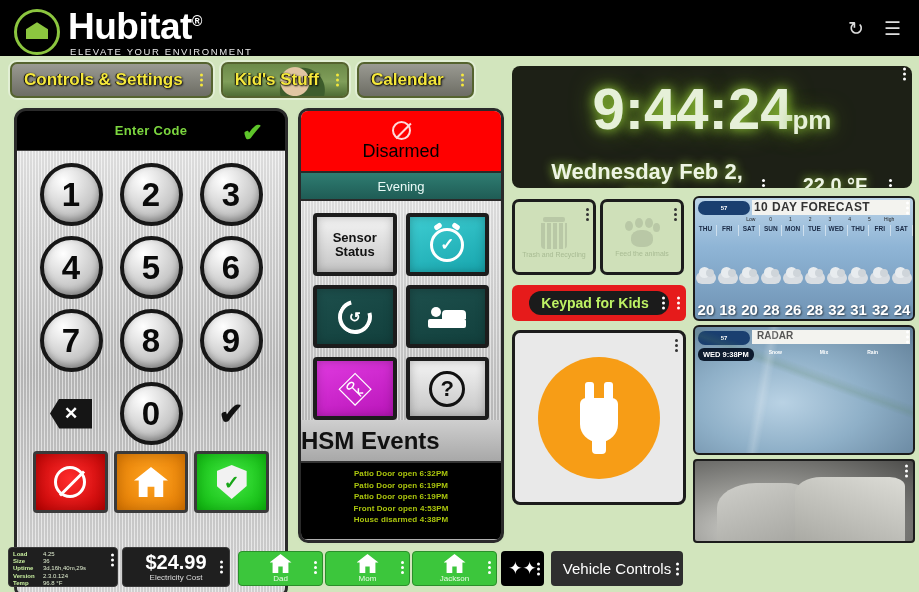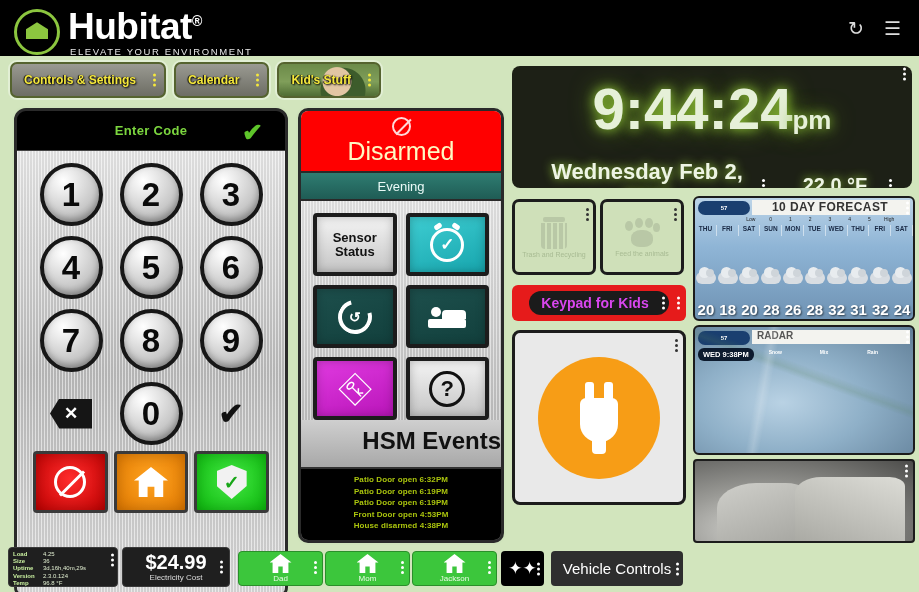--- a/index.html
+++ b/index.html
@@ -49,21 +49,21 @@
   }
   .tab {
     height: 36px; border-radius: 7px; border: 2px solid #55632f;
     display: flex; align-items: center; justify-content: center;
     position: relative; padding: 0 28px 0 12px;
     background: linear-gradient(180deg,#9a9a92,#6d6d64);
     box-shadow: 0 0 0 2px #e2efd5;
     cursor: pointer;
   }
   .tab-label {
-    font-size: 12px; font-weight: bold; color: #f5e83c;
+    font-size: 17px; font-weight: bold; color: #f5e83c;
     text-shadow: 1px 1px 2px #000, -1px 0 1px #000;
     white-space: nowrap;
   }
   .tab.photo { background-image: linear-gradient(180deg,#5d7a3e,#7d9a59); }
   .tab.photo:before{
     content:""; position:absolute; inset:0; border-radius:5px;
     background:
       radial-gradient(circle at 58% 55%, #e8c9a8 14px, transparent 15px),
       radial-gradient(circle at 64% 82%, #3b5a2a 22px, transparent 23px),
       linear-gradient(180deg,#6d8b4a 0%, #81a05b 55%, #4e6b33 100%);
@@ -169,21 +169,21 @@
     cursor: pointer;
   }
   .hsm-status .ring {
     width: 19px; height: 19px; border-radius: 50%; border: 2px solid #ffd9d9;
     position: relative; margin-bottom: 1px;
   }
   .hsm-status .ring:after {
     content:""; position:absolute; left:-1px; top:7.5px; width:21px; height:2px;
     background:#ffd9d9; transform: rotate(-45deg);
   }
-  .hsm-status .txt { font-size: 25px; color: #fef9c3; font-weight: 500; }
+  .hsm-status .txt { font-size: 18px; color: #000000; font-weight: 500; }
   .hsm-mode {
     height: 28px; background: linear-gradient(180deg,#2f7d72,#1f5c55);
     display:flex; align-items:center; justify-content:center;
     border-bottom: 2px solid #2a2a2a; cursor: pointer;
   }
   .hsm-mode .txt { font-size: 13px; color: #eafaf7; }
   .hsm-grid {
     padding: 12px 12px 0; display: grid; grid-template-columns: 1fr 1fr;
     gap: 9px;
     background:
@@ -229,22 +229,22 @@
     position:absolute; left:3px; bottom:11px; width:10px; height:10px;
     background:#fff; border-radius:50%;
   }
   .g-key { font-size: 34px; color: #fff; line-height: 1; transform: rotate(-45deg); }
   .g-quest {
     width: 36px; height: 36px; border-radius: 50%; border: 3px solid #111;
     display:flex; align-items:center; justify-content:center;
     font-size: 22px; font-weight: bold; color: #111;
   }
   .hsm-events-title {
-    text-align:right; font-size: 24px; font-weight: bold; color: #111;
-    padding: 7px 0 12px;
+    text-align:left; font-size: 24px; font-weight: bold; color: #111;
+    padding: 7px 0 6px;
     background: linear-gradient(180deg,#cfcfcf,#a8a8a8);
   }
   .hsm-log {
     background: #000; height: 78px; padding: 5px 6px 0;
     border-top: 2px solid #333;
   }
   .hsm-log div {
     font-size: 8px; font-weight: bold; color: #aac40d; text-align: center;
     line-height: 11.5px; letter-spacing: .1px;
   }
@@ -301,21 +301,21 @@
   
   .kfk {
     position:absolute; left:512px; top:285px; width:174px; height:36px;
     background:#e61b1b; border-radius:6px; display:flex; align-items:center;
     justify-content:center; cursor:pointer;
   }
   .kfk-inner {
     background:#1b1b1b; border-radius:14px; padding:4px 20px 4px 12px;
     position:relative; display:flex; align-items:center;
   }
-  .kfk-inner .txt { font-size:14px; font-weight:bold; color:#d946ef; }
+  .kfk-inner .txt { font-size:14px; font-weight:bold; color:#bef264; }
 
   
   .plugtile {
     position:absolute; left:512px; top:330px; width:174px; height:175px;
     background:#e9e9e9; border:3px solid #1c1c1c; border-radius:8px;
     display:flex; align-items:center; justify-content:center; cursor:pointer;
   }
   .plug-circle {
     width:122px; height:122px; border-radius:50%; background:#f79d16;
     display:flex; align-items:center; justify-content:center;
@@ -343,21 +343,21 @@
     cursor:pointer;
   }
   .wx-head { display:flex; align-items:center; height:17px; }
   .wx-logo {
     width:52px; height:14px; margin:2px 0 0 3px;
     background:#1a3f70; border-radius:7px; color:#fff; font-size:6px;
     display:flex; align-items:center; justify-content:center; font-weight:bold;
   }
   .wx-title {
     flex:1; margin:2px 3px 0 2px; height:15px; background:#f3f3ef;
-    font-size:12px; font-weight:bold; color:#333; padding-left:20px;
+    font-size:12px; font-weight:bold; color:#333; padding-left:2px;
     letter-spacing:.4px;
   }
   .wx-scale { display:flex; height:8px; margin:1px 14px 0 46px; font-size:5px; color:#222; }
   .wx-scale span { flex:1; text-align:center; }
   .wx-days { display:flex; height:11px; margin-top:1px; }
   .wx-days span {
     flex:1; font-size:6.5px; font-weight:bold; color:#1a2a45; text-align:center;
     border-right:1px solid rgba(255,255,255,.5);
   }
   .wx-icons { display:flex; height:44px; margin-top:20px; }
@@ -493,30 +493,30 @@
 
   <div class="tabs">
     <div class="tab">
       <span class="tab-label">Controls &amp; Settings</span>
       <span class="kebab">
           <i></i>
           <i></i>
           <i></i>
         </span>
     </div>
+    <div class="tab photo">
+      <span class="tab-label">Kid's Stuff</span>
+      <span class="kebab">
+          <i></i>
+          <i></i>
+          <i></i>
+        </span>
+    </div>
     <div class="tab">
       <span class="tab-label">Calendar</span>
-      <span class="kebab">
-          <i></i>
-          <i></i>
-          <i></i>
-        </span>
-    </div>
-    <div class="tab photo">
-      <span class="tab-label">Kid's Stuff</span>
       <span class="kebab">
           <i></i>
           <i></i>
           <i></i>
         </span>
     </div>
   </div>
 
   <div class="panel keypad">
     <div class="keypad-head">

